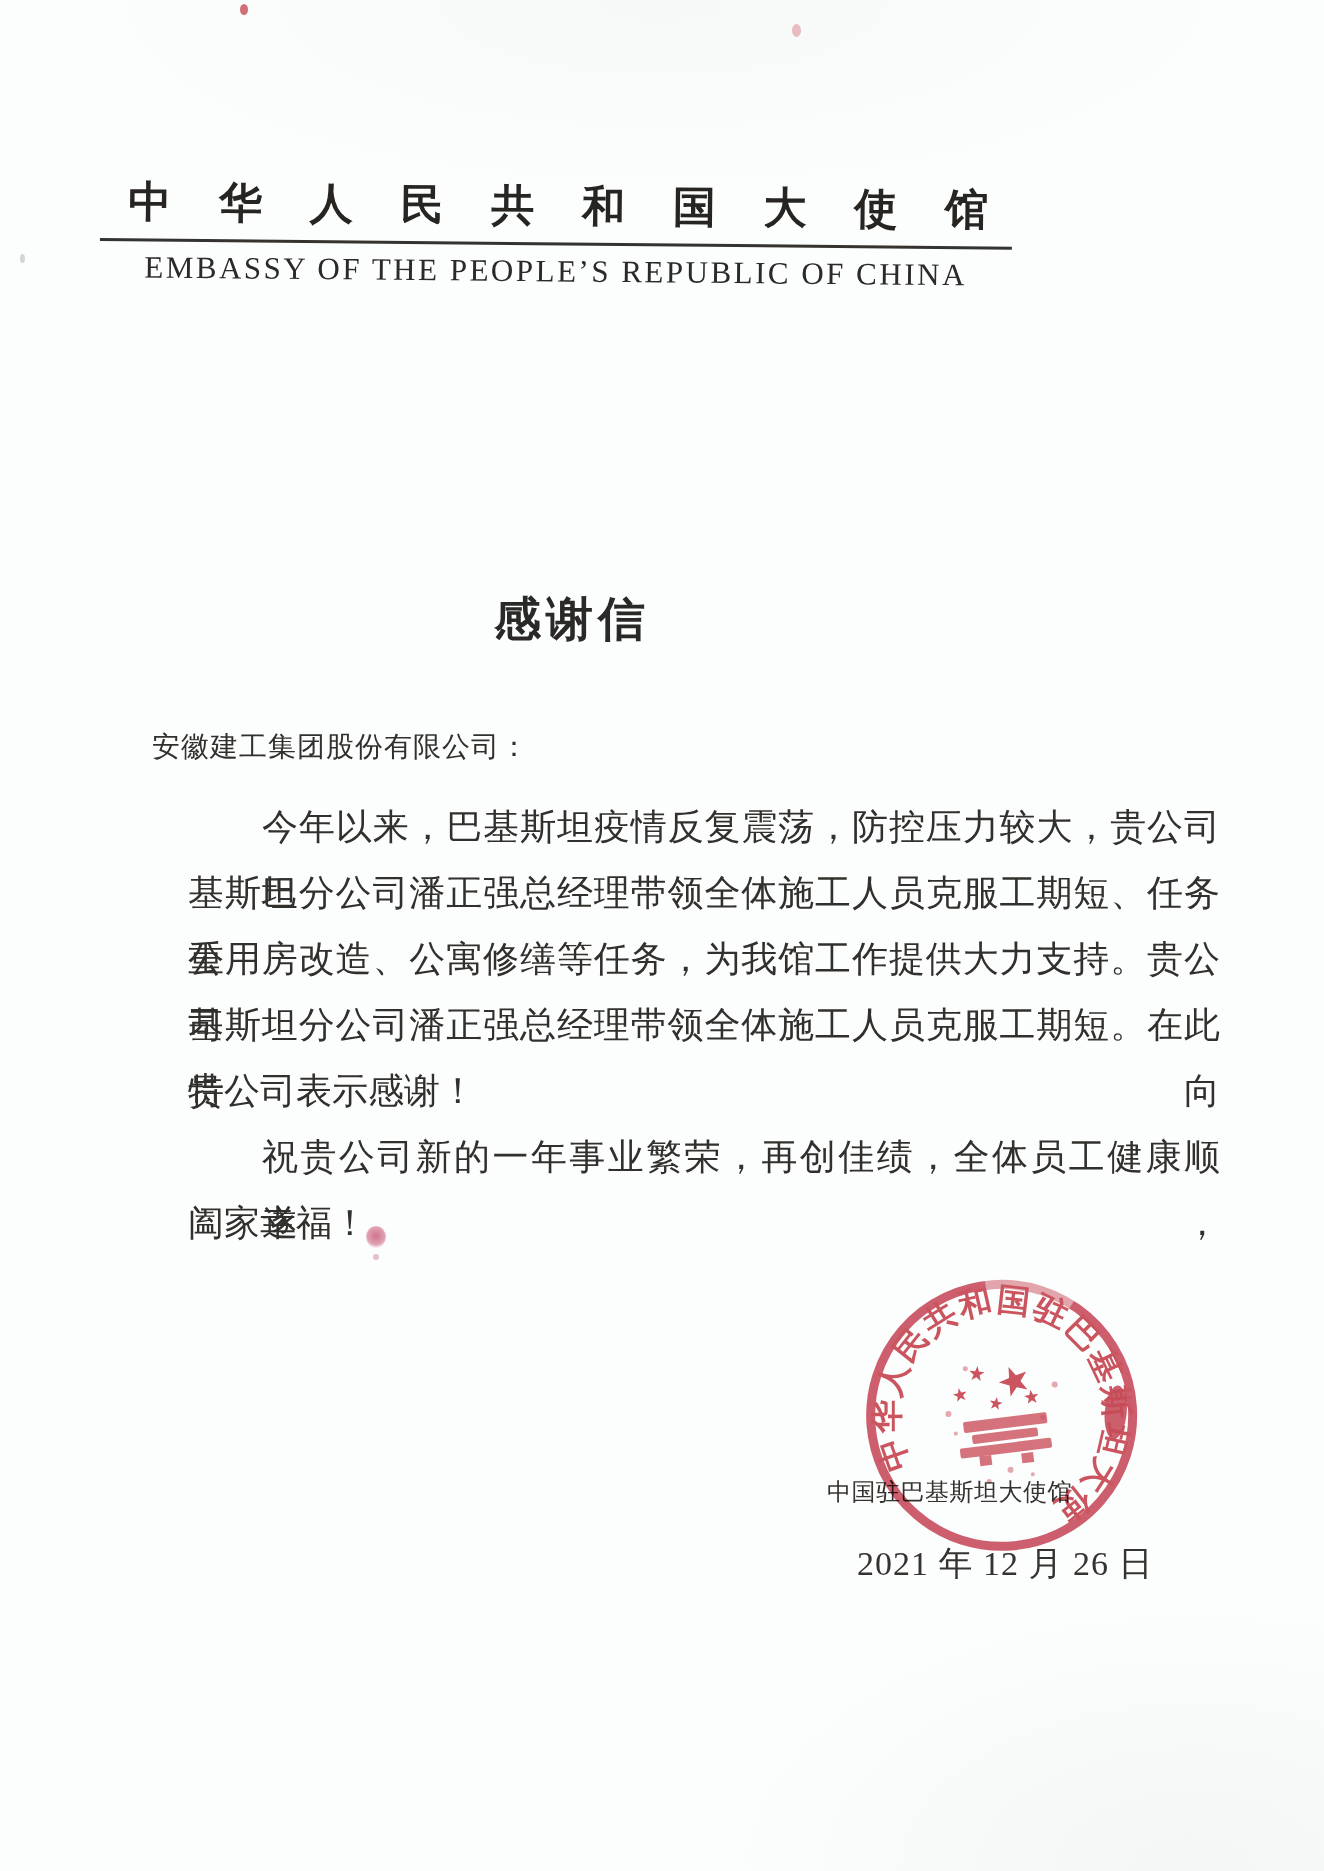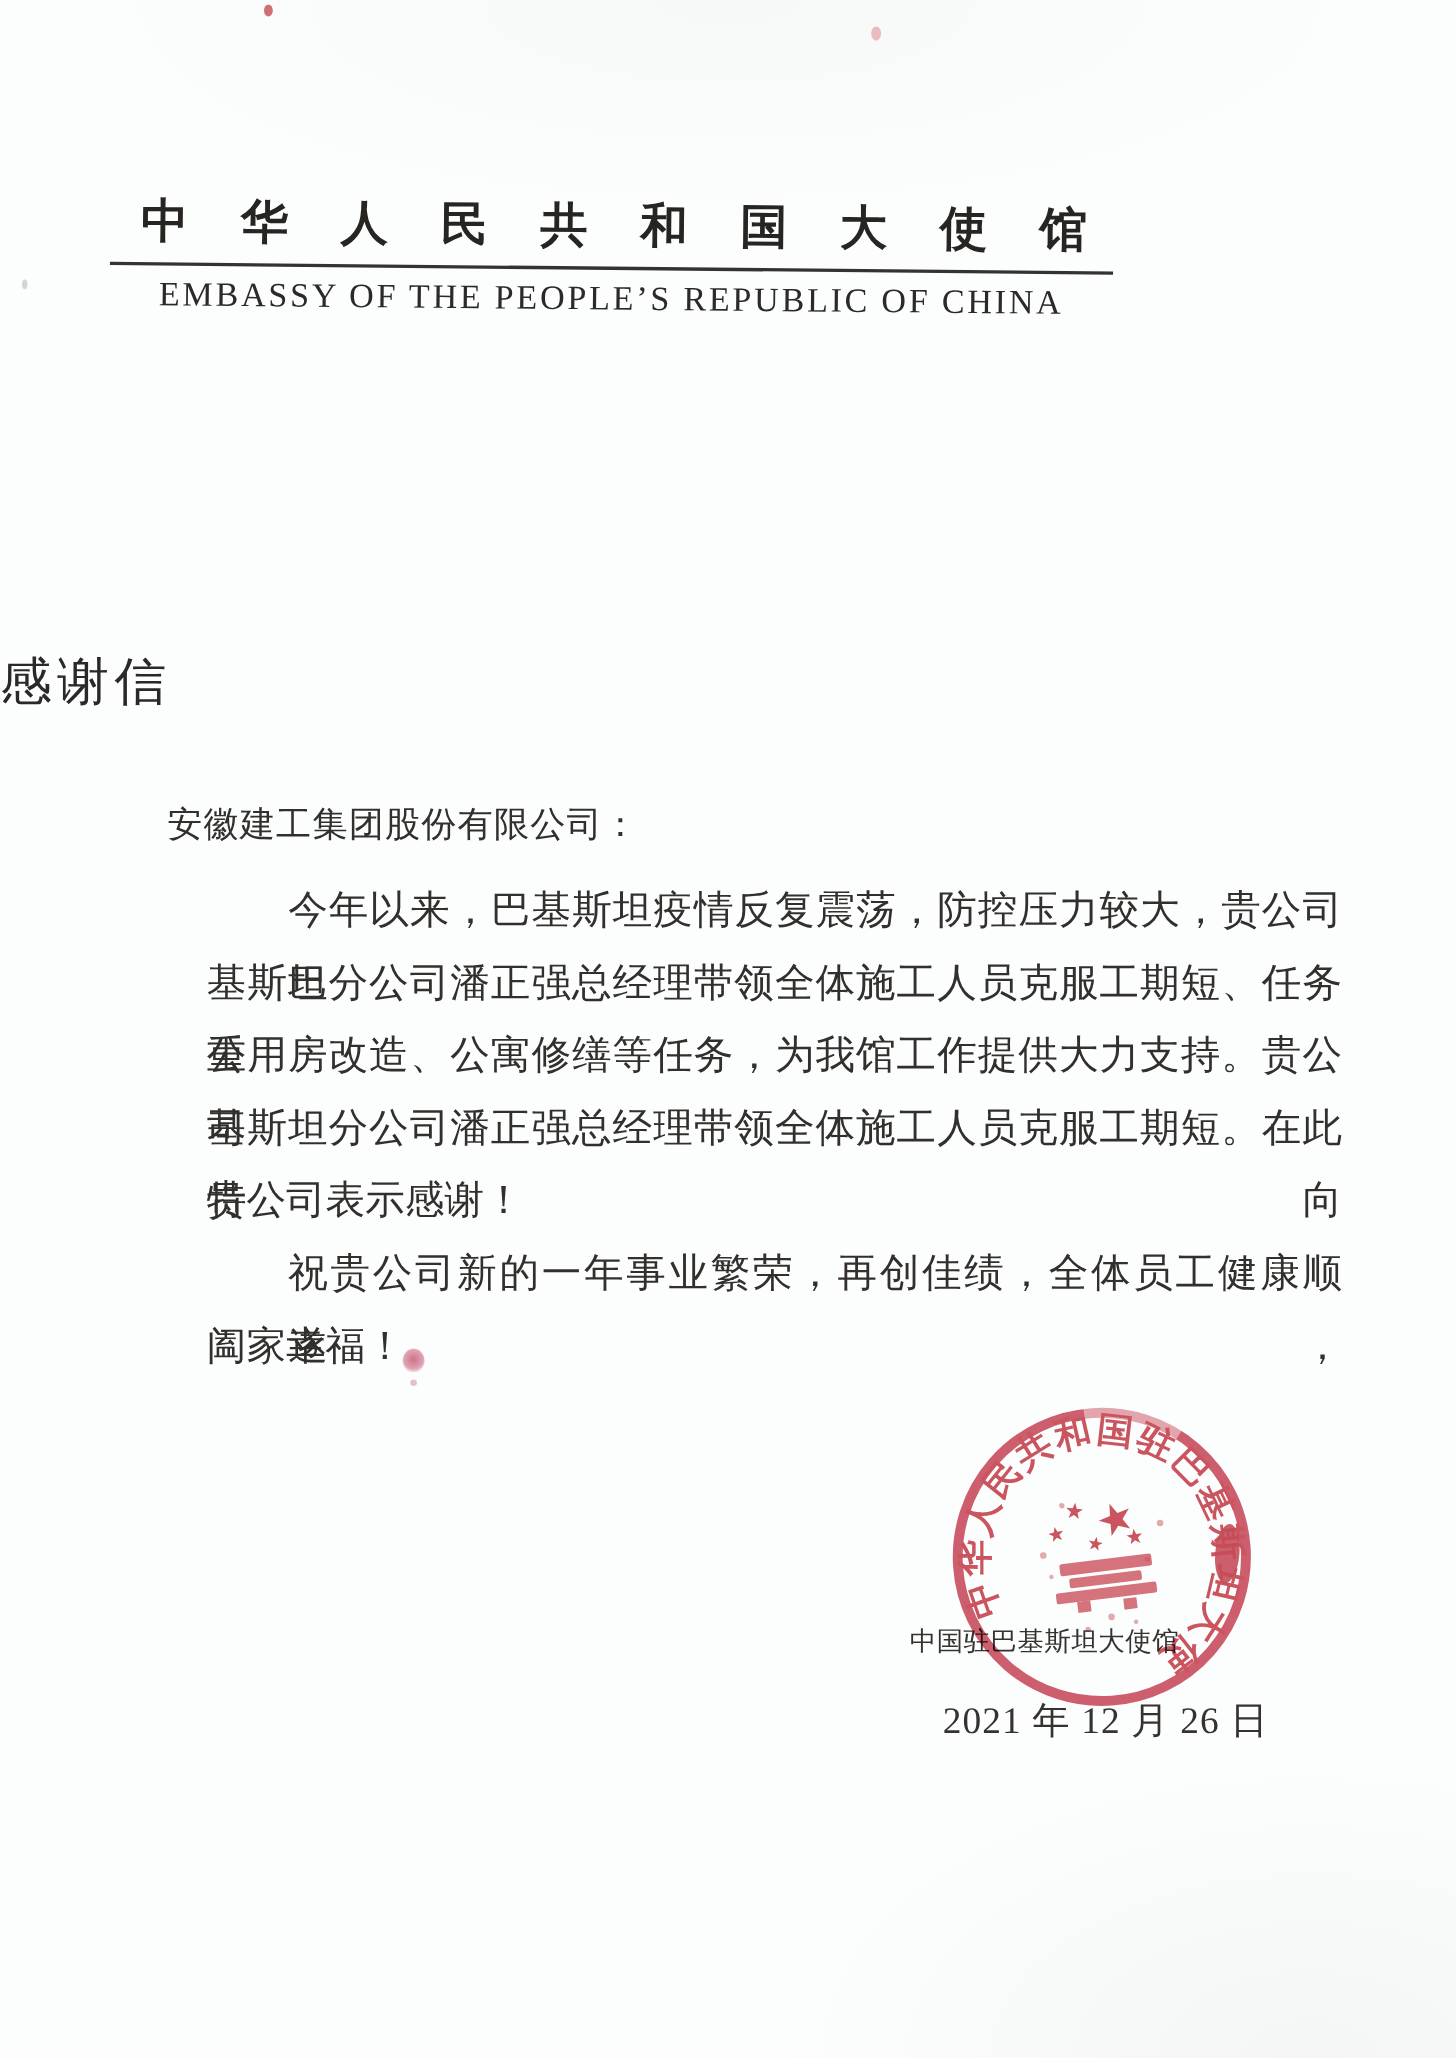--- a/index.html
+++ b/index.html
@@ -31,27 +31,27 @@
     color:#262522;
   }
   .embassy-en{
     margin-top:6px;text-align:center;white-space:nowrap;
     font-size:31px;letter-spacing:2.5px;line-height:40px;
     color:#2b2a28;font-weight:500;
   }
   
   .letter-title{
     position:absolute;left:0;top:588px;width:1144px;
-    text-align:left;font-size:47px;font-weight:normal;
+    text-align:center;font-size:47px;font-weight:bold;
     letter-spacing:5px;color:#2a2927;
   }
   
   .salutation{
     position:absolute;left:152px;top:728px;
-    font-size:32px;color:#31302d;letter-spacing:1px;
+    font-size:28px;color:#31302d;letter-spacing:1px;
   }
   .letter-body{
     position:absolute;left:150px;top:794px;width:1032px;
     font-size:36px;color:#31302d;margin-left:38px;
   }
   .body-line{
     line-height:66px;height:66px;white-space:nowrap;
   }
   .body-line.justify{
     text-align:justify;text-align-last:justify;

